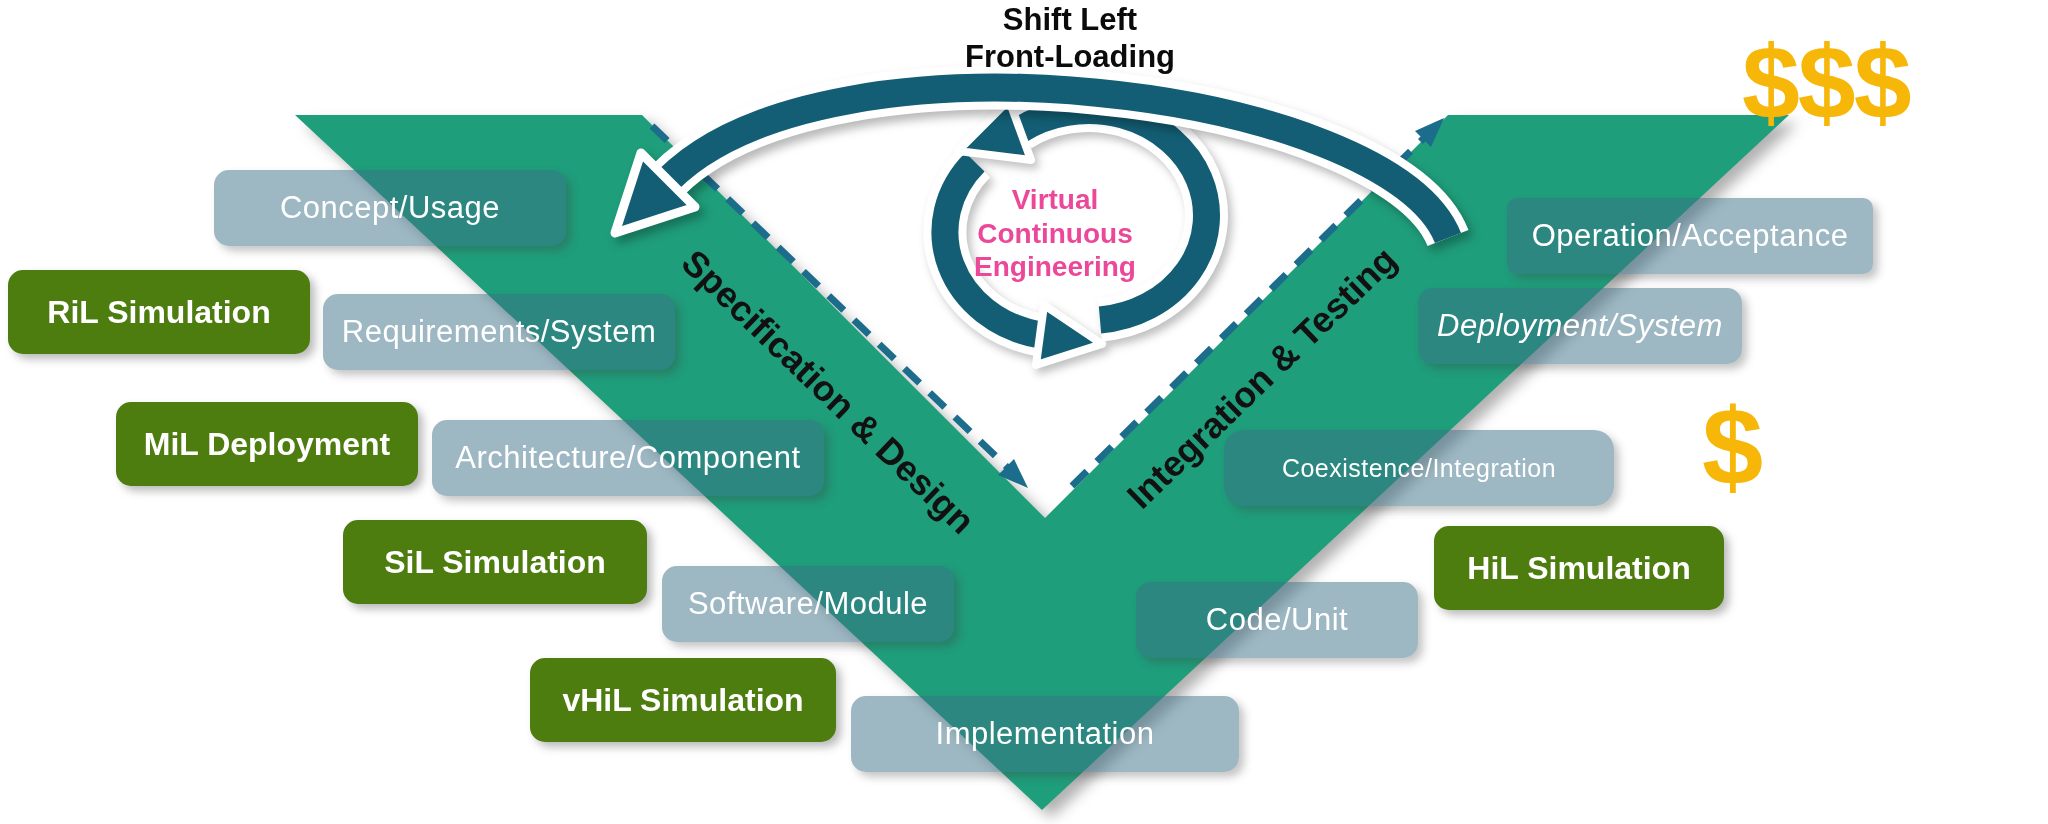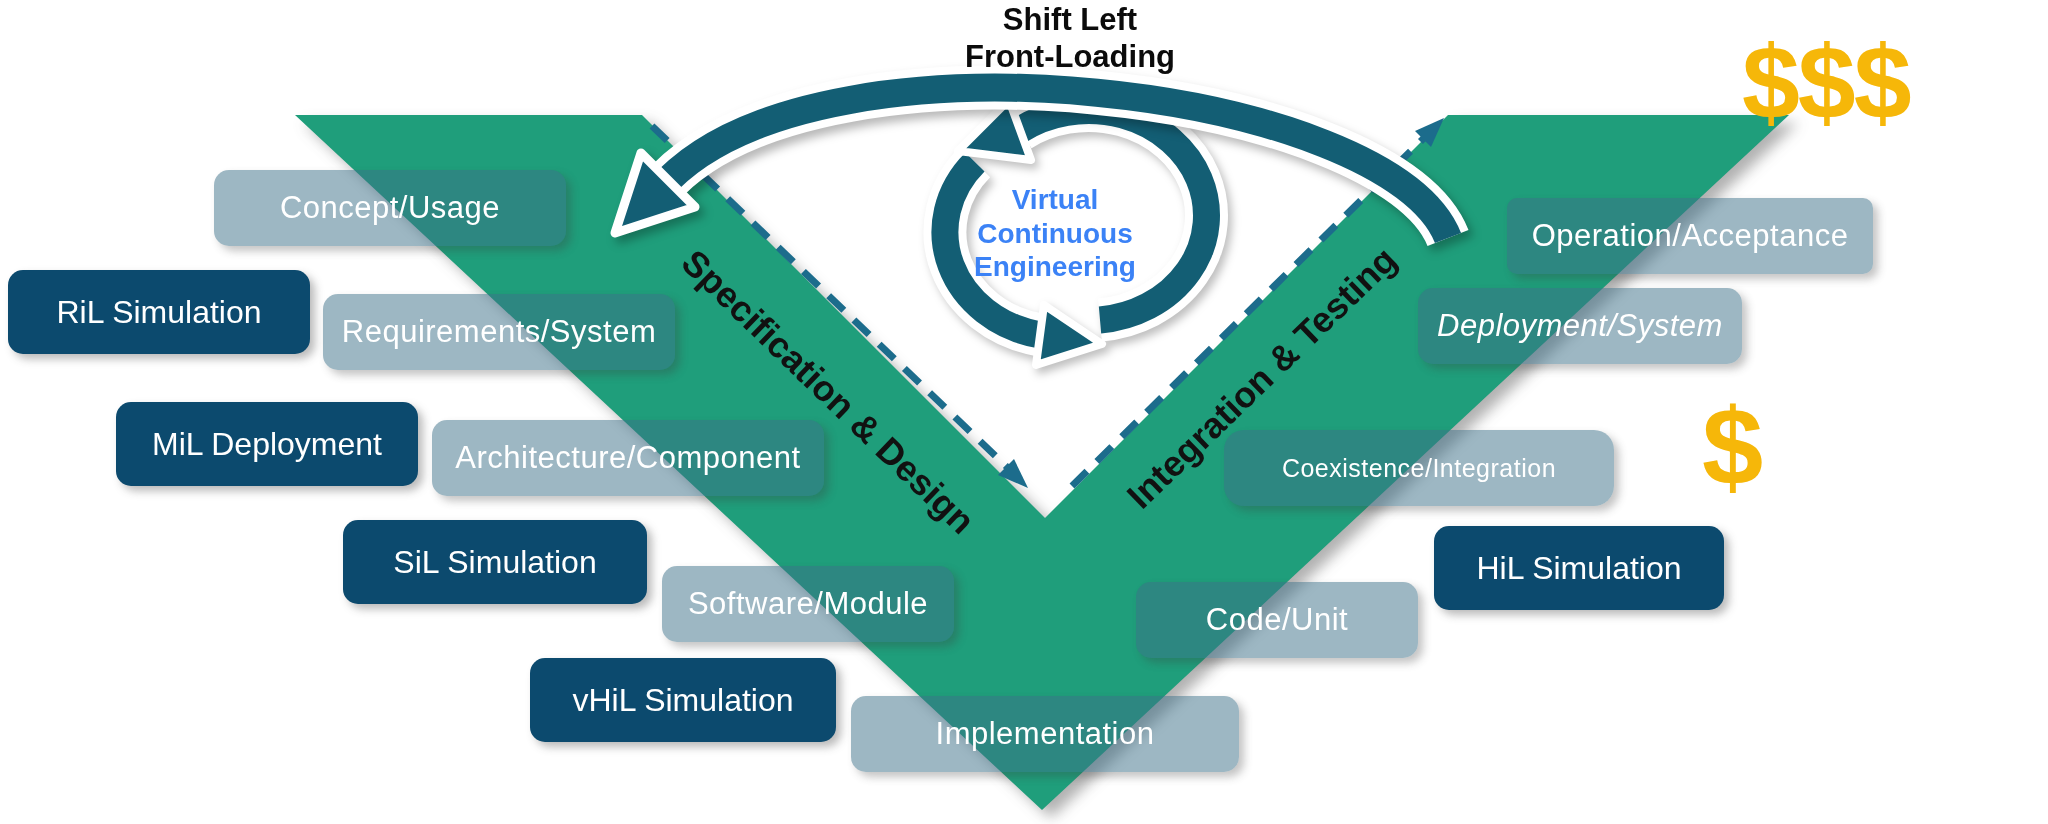--- a/index.html
+++ b/index.html
@@ -5,27 +5,27 @@
   html,body{margin:0;padding:0;background:#ffffff;}
   body{width:2048px;height:824px;overflow:hidden;
        font-family:"Liberation Sans","DejaVu Sans",sans-serif;}
   .stage{position:relative;width:1792px;height:824px;}
   .stage svg{position:absolute;left:0;top:0;}
 
   .box{position:absolute;display:flex;align-items:center;justify-content:center;
        border-radius:15px;color:#ffffff;white-space:nowrap;}
   .stage-box{background:rgba(59,111,135,0.5);font-size:31px;font-weight:300;
        letter-spacing:0.5px;height:76px;box-shadow:5px 5px 8px rgba(60,60,60,0.30);}
-  .sim-box{background:#0c4a6e;font-size:32px;font-weight:400;height:84px;
+  .sim-box{background:#4d7c0f;font-size:32px;font-weight:700;height:84px;
        box-shadow:5px 5px 8px rgba(60,60,60,0.35);}
 
   .title{position:absolute;left:880px;top:2px;width:380px;text-align:center;
        font-size:31px;font-weight:700;color:#0b0b0b;line-height:1.18;}
   .center-text{position:absolute;left:935px;top:183px;width:240px;text-align:center;
-       font-size:28px;font-weight:700;color:#3b82f6;line-height:1.2;}
+       font-size:28px;font-weight:700;color:#ec4899;line-height:1.2;}
 
   .branch-label{position:absolute;white-space:nowrap;font-size:36px;font-weight:700;
        color:#111111;}
   .branch-left{left:828px;top:392px;transform:translate(-50%,-50%) rotate(44deg);}
   .branch-right{left:1262px;top:378px;transform:translate(-50%,-50%) rotate(-44deg);}
 
   .dollars{position:absolute;color:#F6B709;font-weight:800;line-height:1;
        letter-spacing:-2px;}
   .dollars-big{left:1742px;top:30px;font-size:104px;}
   .dollars-small{left:1702px;top:392px;font-size:110px;}

